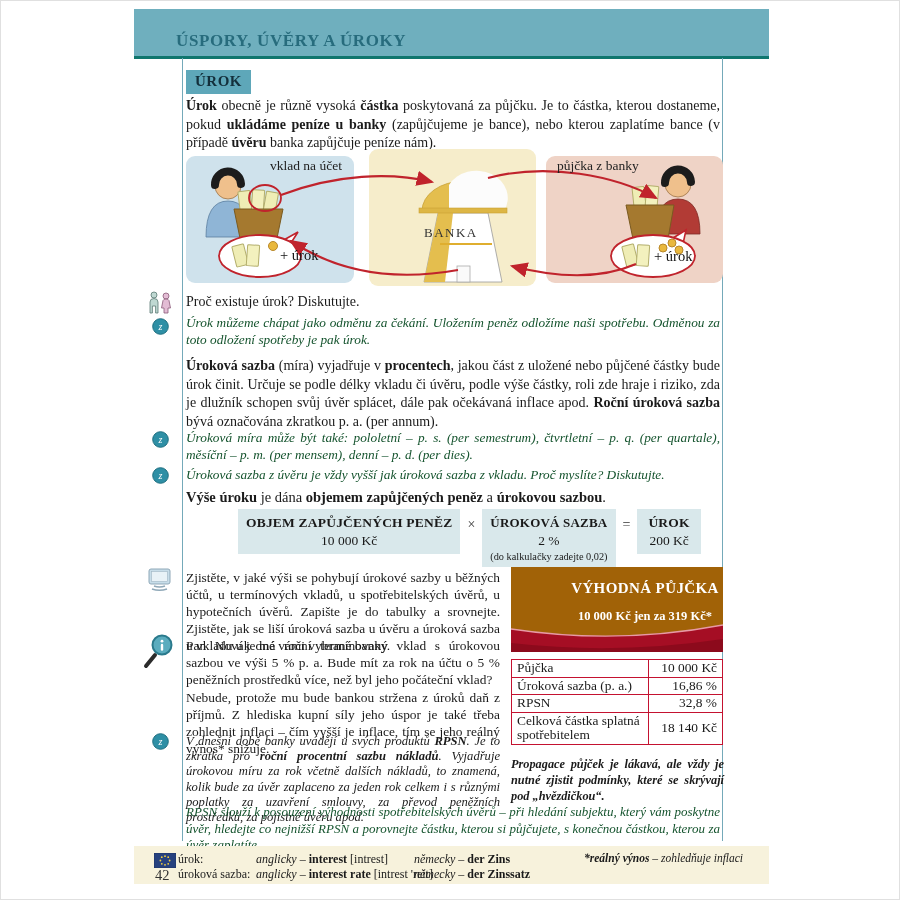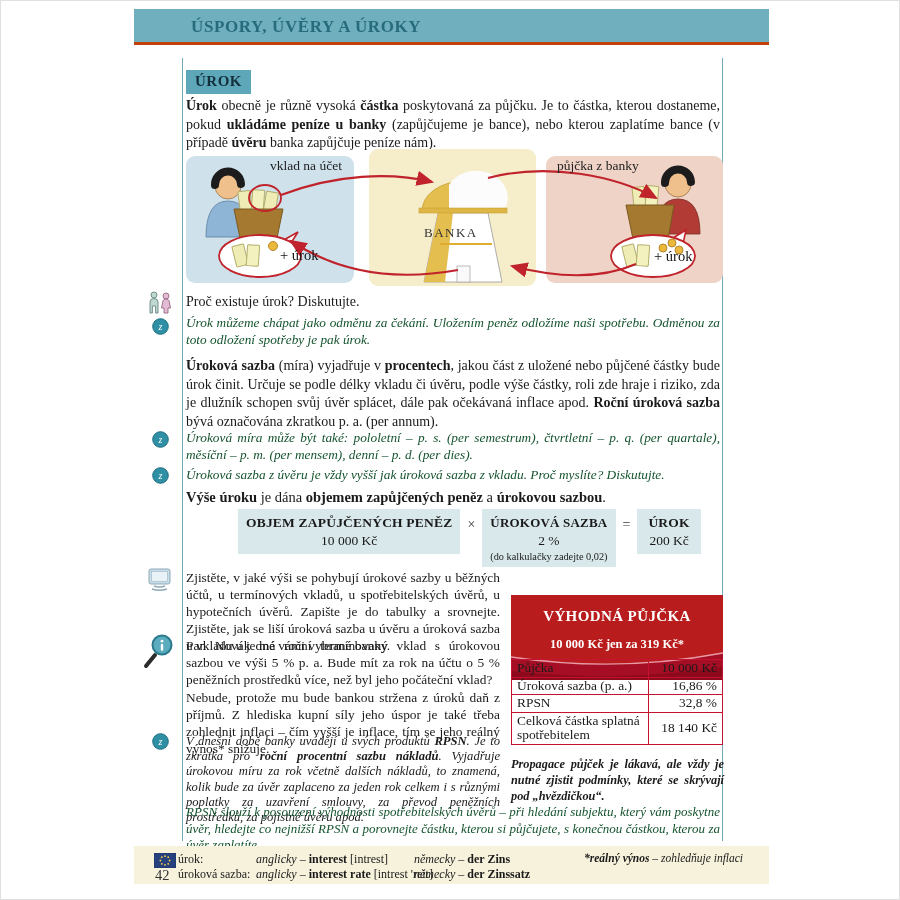--- a/index.html
+++ b/index.html
@@ -1,21 +1,21 @@
 <!DOCTYPE html>
 <html><head>
 <meta charset="utf-8">
 <style>
   * { margin:0; padding:0; box-sizing:border-box; }
   html,body { width:900px; height:900px; background:#fff; font-family:"Liberation Serif", serif; color:#1a1a1a; }
   .page { position:relative; width:900px; height:900px; background:#fff; overflow:hidden; border:1px solid #e0e0e0; }
 
   
-  .header-bar { position:absolute; left:133px; top:8px; width:635px; height:36px;
-    background:#6FAFBE; border-bottom:3px solid #c2410c; display:flex; align-items:flex-end;padding-left:15px; }
+  .header-bar { position:absolute; left:133px; top:8px; width:635px; height:50px;
+    background:#6FAFBE; border-bottom:3px solid #0f766e; display:flex; align-items:flex-end; }
   .header-bar .title { padding:0 0 5px 42px; font-size:17px; font-weight:bold; letter-spacing:.6px; color:#276C7D; }
 
   
   .content-frame { position:absolute; left:181px; top:57px; width:541px; height:783px;
     border-left:1px solid #74A9B9; border-right:1px solid #74A9B9; }
 
   .sec-title { position:absolute; left:185px; top:69px; background:#5EA7B9; color:#132F3B;
     font-weight:bold; font-size:15px; padding:3px 9px 4px 9px; letter-spacing:.5px; }
 
   .body-p { position:absolute; left:185px; width:534px; font-size:14px; line-height:18.6px; text-align:justify; }
@@ -39,21 +39,21 @@
   .f-box { background:#D9E8EB; text-align:center; padding:6px 8px 5px 8px; }
   .f-title { font-weight:bold; font-size:13.5px; white-space:nowrap; letter-spacing:.2px; }
   .f-val { font-size:13.5px; margin-top:2px; }
   .f-hint { font-size:10.3px; margin-top:2px; white-space:nowrap; }
   .f-op { font-size:14px; padding:8px 7px 0 7px; color:#333; }
 
   
   .colL { position:absolute; left:185px; width:314px; font-size:13.4px; line-height:17px; text-align:justify; }
 
   
-  .ad-box { position:absolute; left:510px; top:594px; width:212px; height:85px; background:#b91c1c; overflow:hidden; }
+  .ad-box { position:absolute; left:510px; top:566px; width:212px; height:85px; background:#a16207; overflow:hidden;padding-left:28px; }
   .ad-title { position:absolute; top:13px; width:100%; text-align:center; color:#fff; font-weight:bold; font-size:15px; letter-spacing:.4px; }
   .ad-sub { position:absolute; top:42px; width:100%; text-align:center; color:#fff; font-weight:bold; font-size:12.5px; }
 
   
   .loan-table { position:absolute; left:510px; top:658px; width:212px; border-collapse:collapse; font-size:13.4px; }
   .loan-table td { border:1.6px solid #C41230; padding:1px 5px; line-height:14.5px;margin-top:16px; }
   .loan-table td.lbl { width:137px; }
   .loan-table td.val { text-align:right; }
 
   .propagace { position:absolute; left:510px; top:756px; width:213px; font-weight:bold; font-style:italic;

